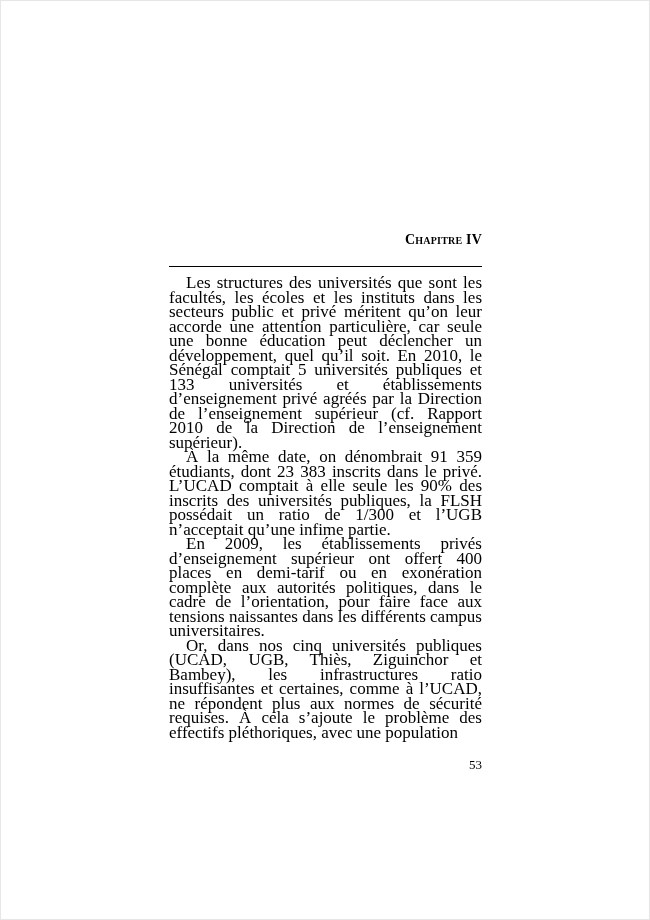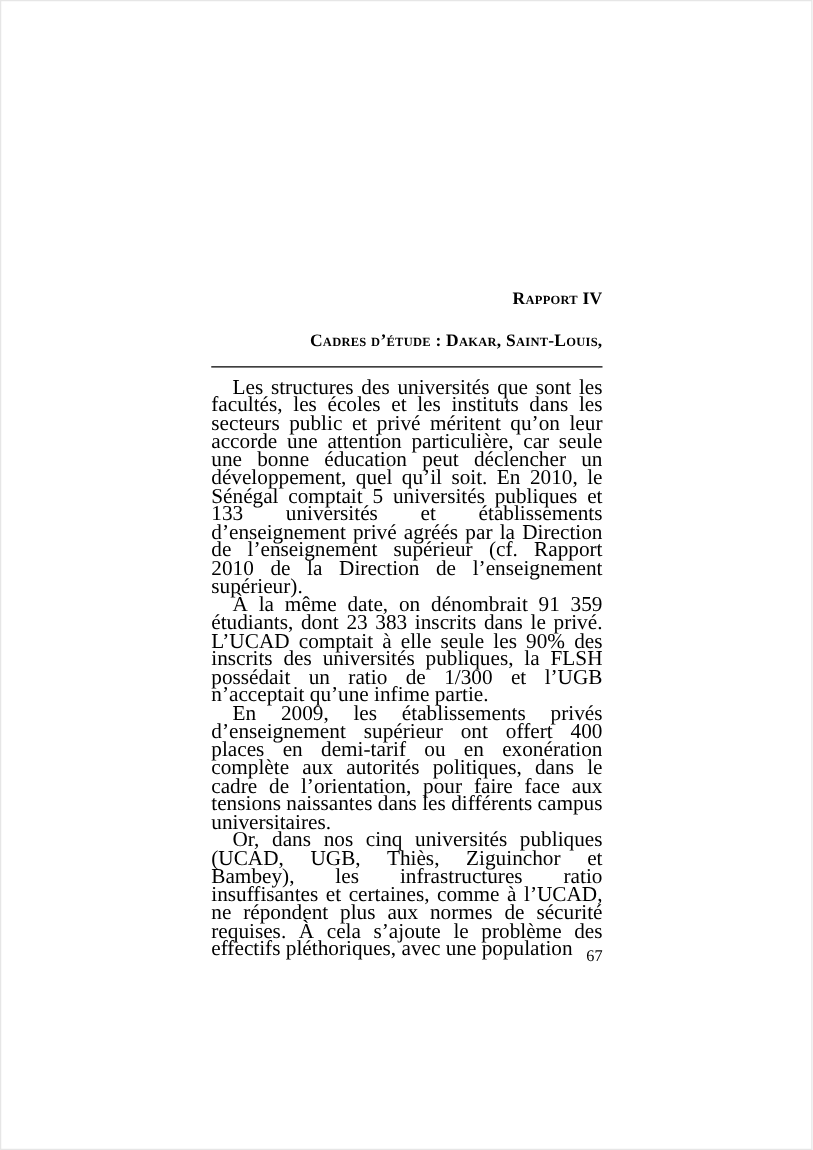--- a/index.html
+++ b/index.html
@@ -74,31 +74,30 @@
     line-height: 15px;
   }
 </style>
 </head>
 <body>
 
 <div class="page-frame"></div>
 
 <div class="content">
 
-  <div class="chapter-label">Rapport IV</div>
+  <div class="chapter-label">Chapitre IV</div>
 
   <div class="doc-title">
-    <div>Cadres d’étude : Dakar, Saint-Louis,</div>
   </div>
 
   <hr class="rule">
 
 
   <div class="body-text">
     <p>Les structures des universités que sont les facultés, les écoles et les instituts dans les secteurs public et privé méritent qu’on leur accorde une attention particulière, car seule une bonne éducation peut déclencher un développement, quel qu’il soit. En 2010, le Sénégal comptait 5 universités publiques et 133 universités et établissements d’enseignement privé agréés par la Direction de l’enseignement supérieur (cf. Rapport 2010 de la Direction de l’enseignement supérieur).</p>
     <p>À la même date, on dénombrait 91 359 étudiants, dont 23 383 inscrits dans le privé. L’UCAD comptait à elle seule les 90% des inscrits des universités publiques, la FLSH possédait un ratio de 1/300 et l’UGB n’acceptait qu’une infime partie.</p>
     <p>En 2009, les établissements privés d’enseignement supérieur ont offert 400 places en demi-tarif ou en exonération complète aux autorités politiques, dans le cadre de l’orientation, pour faire face aux tensions naissantes dans les différents campus universitaires.</p>
     <p>Or, dans nos cinq universités publiques (UCAD, UGB, Thiès, Ziguinchor et Bambey), les infrastructures ratio insuffisantes et certaines, comme à l’UCAD, ne répondent plus aux normes de sécurité requises. À cela s’ajoute le problème des effectifs pléthoriques, avec une population</p>
   </div>
 
 </div>
 
-<div class="page-number">67</div>
+<div class="page-number">53</div>
 
 </body></html>

